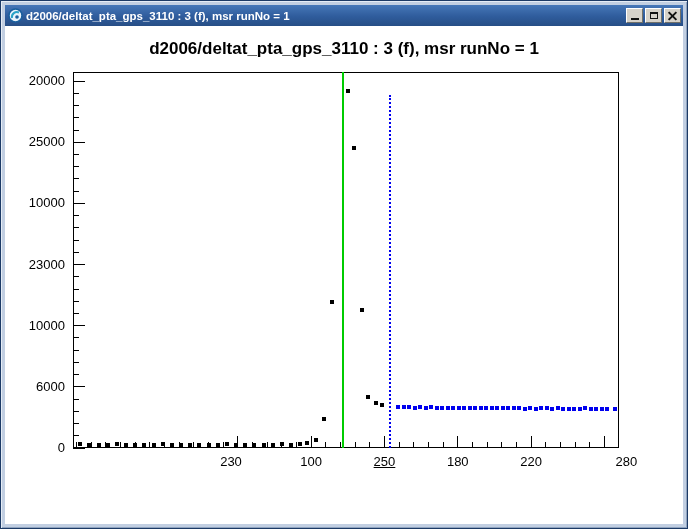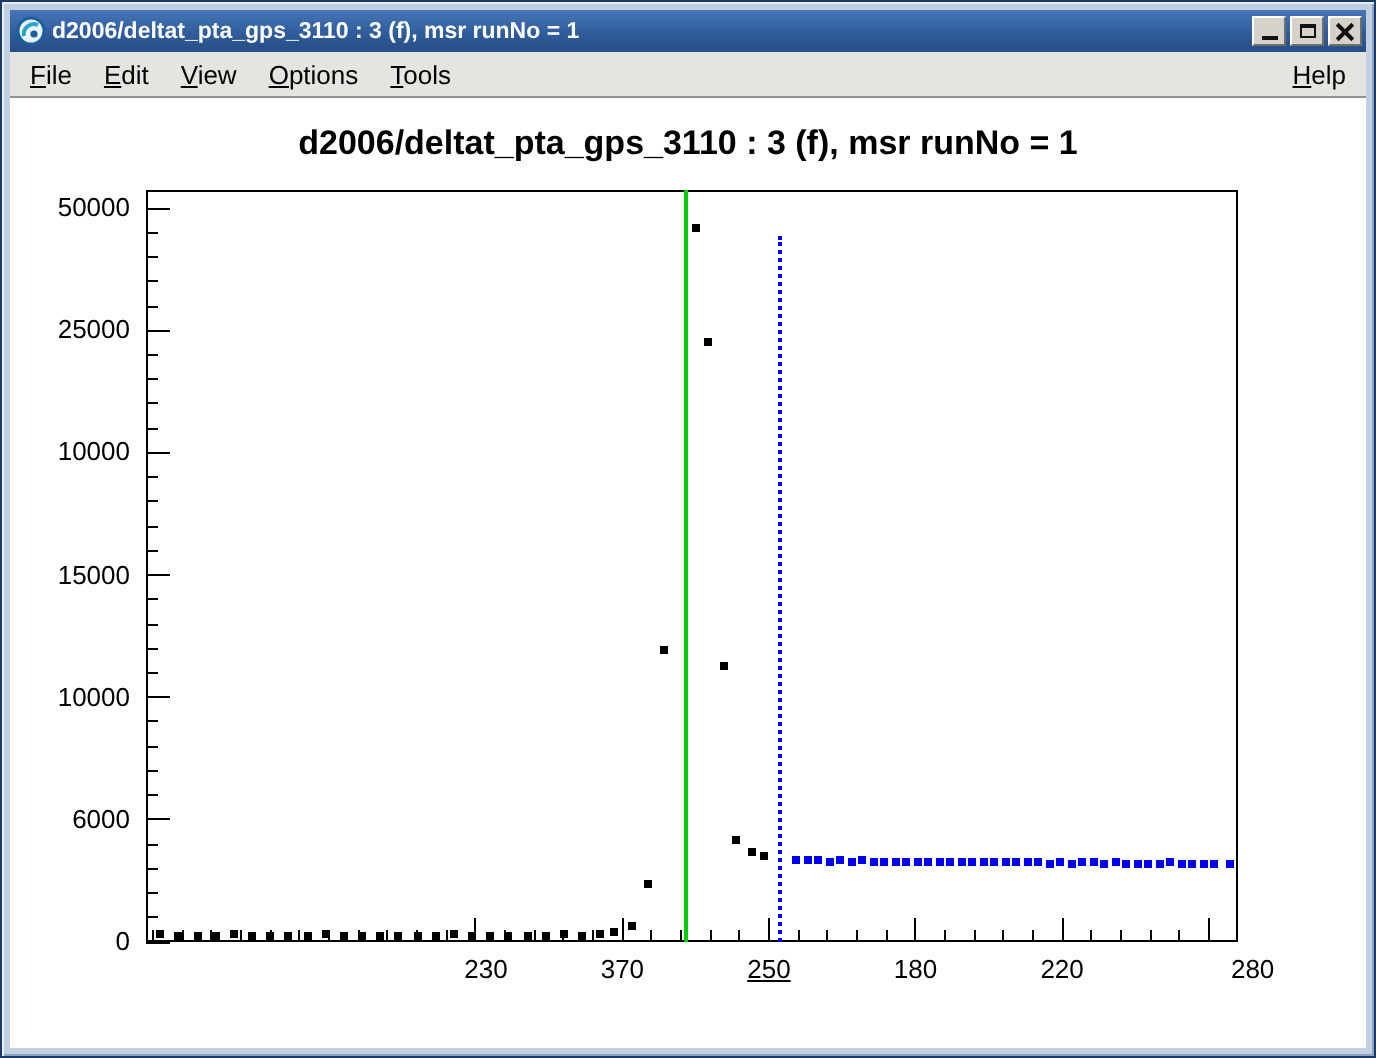--- a/index.html
+++ b/index.html
@@ -88,36 +88,28 @@
           <span class="glyph-min"></span>
         </span>
       <span class="tb-btn">
           <span class="glyph-max"></span>
         </span>
       <span class="tb-btn">
           <span class="glyph-close"></span>
         </span>
     </span>
   </div>
-  <div class="menubar" id="menubar">
-      <div class="menu-item"><u>F</u>ile</div>
-      <div class="menu-item"><u>E</u>dit</div>
-      <div class="menu-item"><u>V</u>iew</div>
-      <div class="menu-item"><u>O</u>ptions</div>
-      <div class="menu-item"><u>T</u>ools</div>
-      <div class="menu-item right"><u>H</u>elp</div>
-    </div>
   <div class="canvas" id="canvas">
     <div class="plot-title">d2006/deltat_pta_gps_3110 : 3 (f), msr runNo = 1</div>
     <div id="plot-layer">
         <div class="plot-frame" style="left: 68px; top: 46px; width: 546px; height: 376px;"></div>
         <div class="tick" style="left: 232.399px; top: 410px; width: 1px; height: 12px;"></div>
-        <div class="xtick-label" style="left: 238px; top: 428px;">230</div>
+        <div class="xtick-label" style="left: 226px; top: 428px;">230</div>
         <div class="tick" style="left: 305.688px; top: 410px; width: 1px; height: 12px;"></div>
-        <div class="xtick-label" style="left: 306.188px; top: 428px;">370</div>
+        <div class="xtick-label" style="left: 306.188px; top: 428px;">100</div>
         <div class="tick" style="left: 378.977px; top: 410px; width: 1px; height: 12px;"></div>
         <div class="xtick-label" style="left: 379.477px; top: 428px; text-decoration: underline;">250</div>
         <div class="tick" style="left: 452.265px; top: 410px; width: 1px; height: 12px;"></div>
         <div class="xtick-label" style="left: 452.765px; top: 428px;">180</div>
         <div class="tick" style="left: 525.554px; top: 410px; width: 1px; height: 12px;"></div>
         <div class="xtick-label" style="left: 526.054px; top: 428px;">220</div>
         <div class="tick" style="left: 598.842px; top: 410px; width: 1px; height: 12px;"></div>
         <div class="xtick-label" style="left: 599.342px; top: 428px; margin-left: 22px;">280</div>
         <div class="tick" style="left: 71.1644px; top: 416px; width: 1px; height: 6px;"></div>
         <div class="tick" style="left: 85.8221px; top: 416px; width: 1px; height: 6px;"></div>
@@ -150,27 +142,27 @@
         <div class="tick" style="left: 554.869px; top: 416px; width: 1px; height: 6px;"></div>
         <div class="tick" style="left: 569.527px; top: 416px; width: 1px; height: 6px;"></div>
         <div class="tick" style="left: 584.185px; top: 416px; width: 1px; height: 6px;"></div>
         <div class="tick" style="left: 68px; top: 421.5px; width: 12px; height: 1px;"></div>
         <div class="ytick-label" style="left: 10px; top: 414px;">0</div>
         <div class="tick" style="left: 68px; top: 360.362px; width: 12px; height: 1px;"></div>
         <div class="ytick-label" style="left: 10px; top: 352.862px;">6000</div>
         <div class="tick" style="left: 68px; top: 299.224px; width: 12px; height: 1px;"></div>
         <div class="ytick-label" style="left: 10px; top: 291.724px;">10000</div>
         <div class="tick" style="left: 68px; top: 238.085px; width: 12px; height: 1px;"></div>
-        <div class="ytick-label" style="left: 10px; top: 230.585px;">15000</div>
+        <div class="ytick-label" style="left: 10px; top: 230.585px;">23000</div>
         <div class="tick" style="left: 68px; top: 176.947px; width: 12px; height: 1px;"></div>
         <div class="ytick-label" style="left: 10px; top: 169.447px;">10000</div>
         <div class="tick" style="left: 68px; top: 115.809px; width: 12px; height: 1px;"></div>
         <div class="ytick-label" style="left: 10px; top: 108.309px;">25000</div>
         <div class="tick" style="left: 68px; top: 54.6707px; width: 12px; height: 1px;"></div>
-        <div class="ytick-label" style="left: 10px; top: 47.1707px;">50000</div>
+        <div class="ytick-label" style="left: 10px; top: 47.1707px;">20000</div>
         <div class="tick" style="left: 68px; top: 409.272px; width: 6px; height: 1px;"></div>
         <div class="tick" style="left: 68px; top: 397.045px; width: 6px; height: 1px;"></div>
         <div class="tick" style="left: 68px; top: 384.817px; width: 6px; height: 1px;"></div>
         <div class="tick" style="left: 68px; top: 372.589px; width: 6px; height: 1px;"></div>
         <div class="tick" style="left: 68px; top: 348.134px; width: 6px; height: 1px;"></div>
         <div class="tick" style="left: 68px; top: 335.907px; width: 6px; height: 1px;"></div>
         <div class="tick" style="left: 68px; top: 323.679px; width: 6px; height: 1px;"></div>
         <div class="tick" style="left: 68px; top: 311.451px; width: 6px; height: 1px;"></div>
         <div class="tick" style="left: 68px; top: 286.996px; width: 6px; height: 1px;"></div>
         <div class="tick" style="left: 68px; top: 274.768px; width: 6px; height: 1px;"></div>

